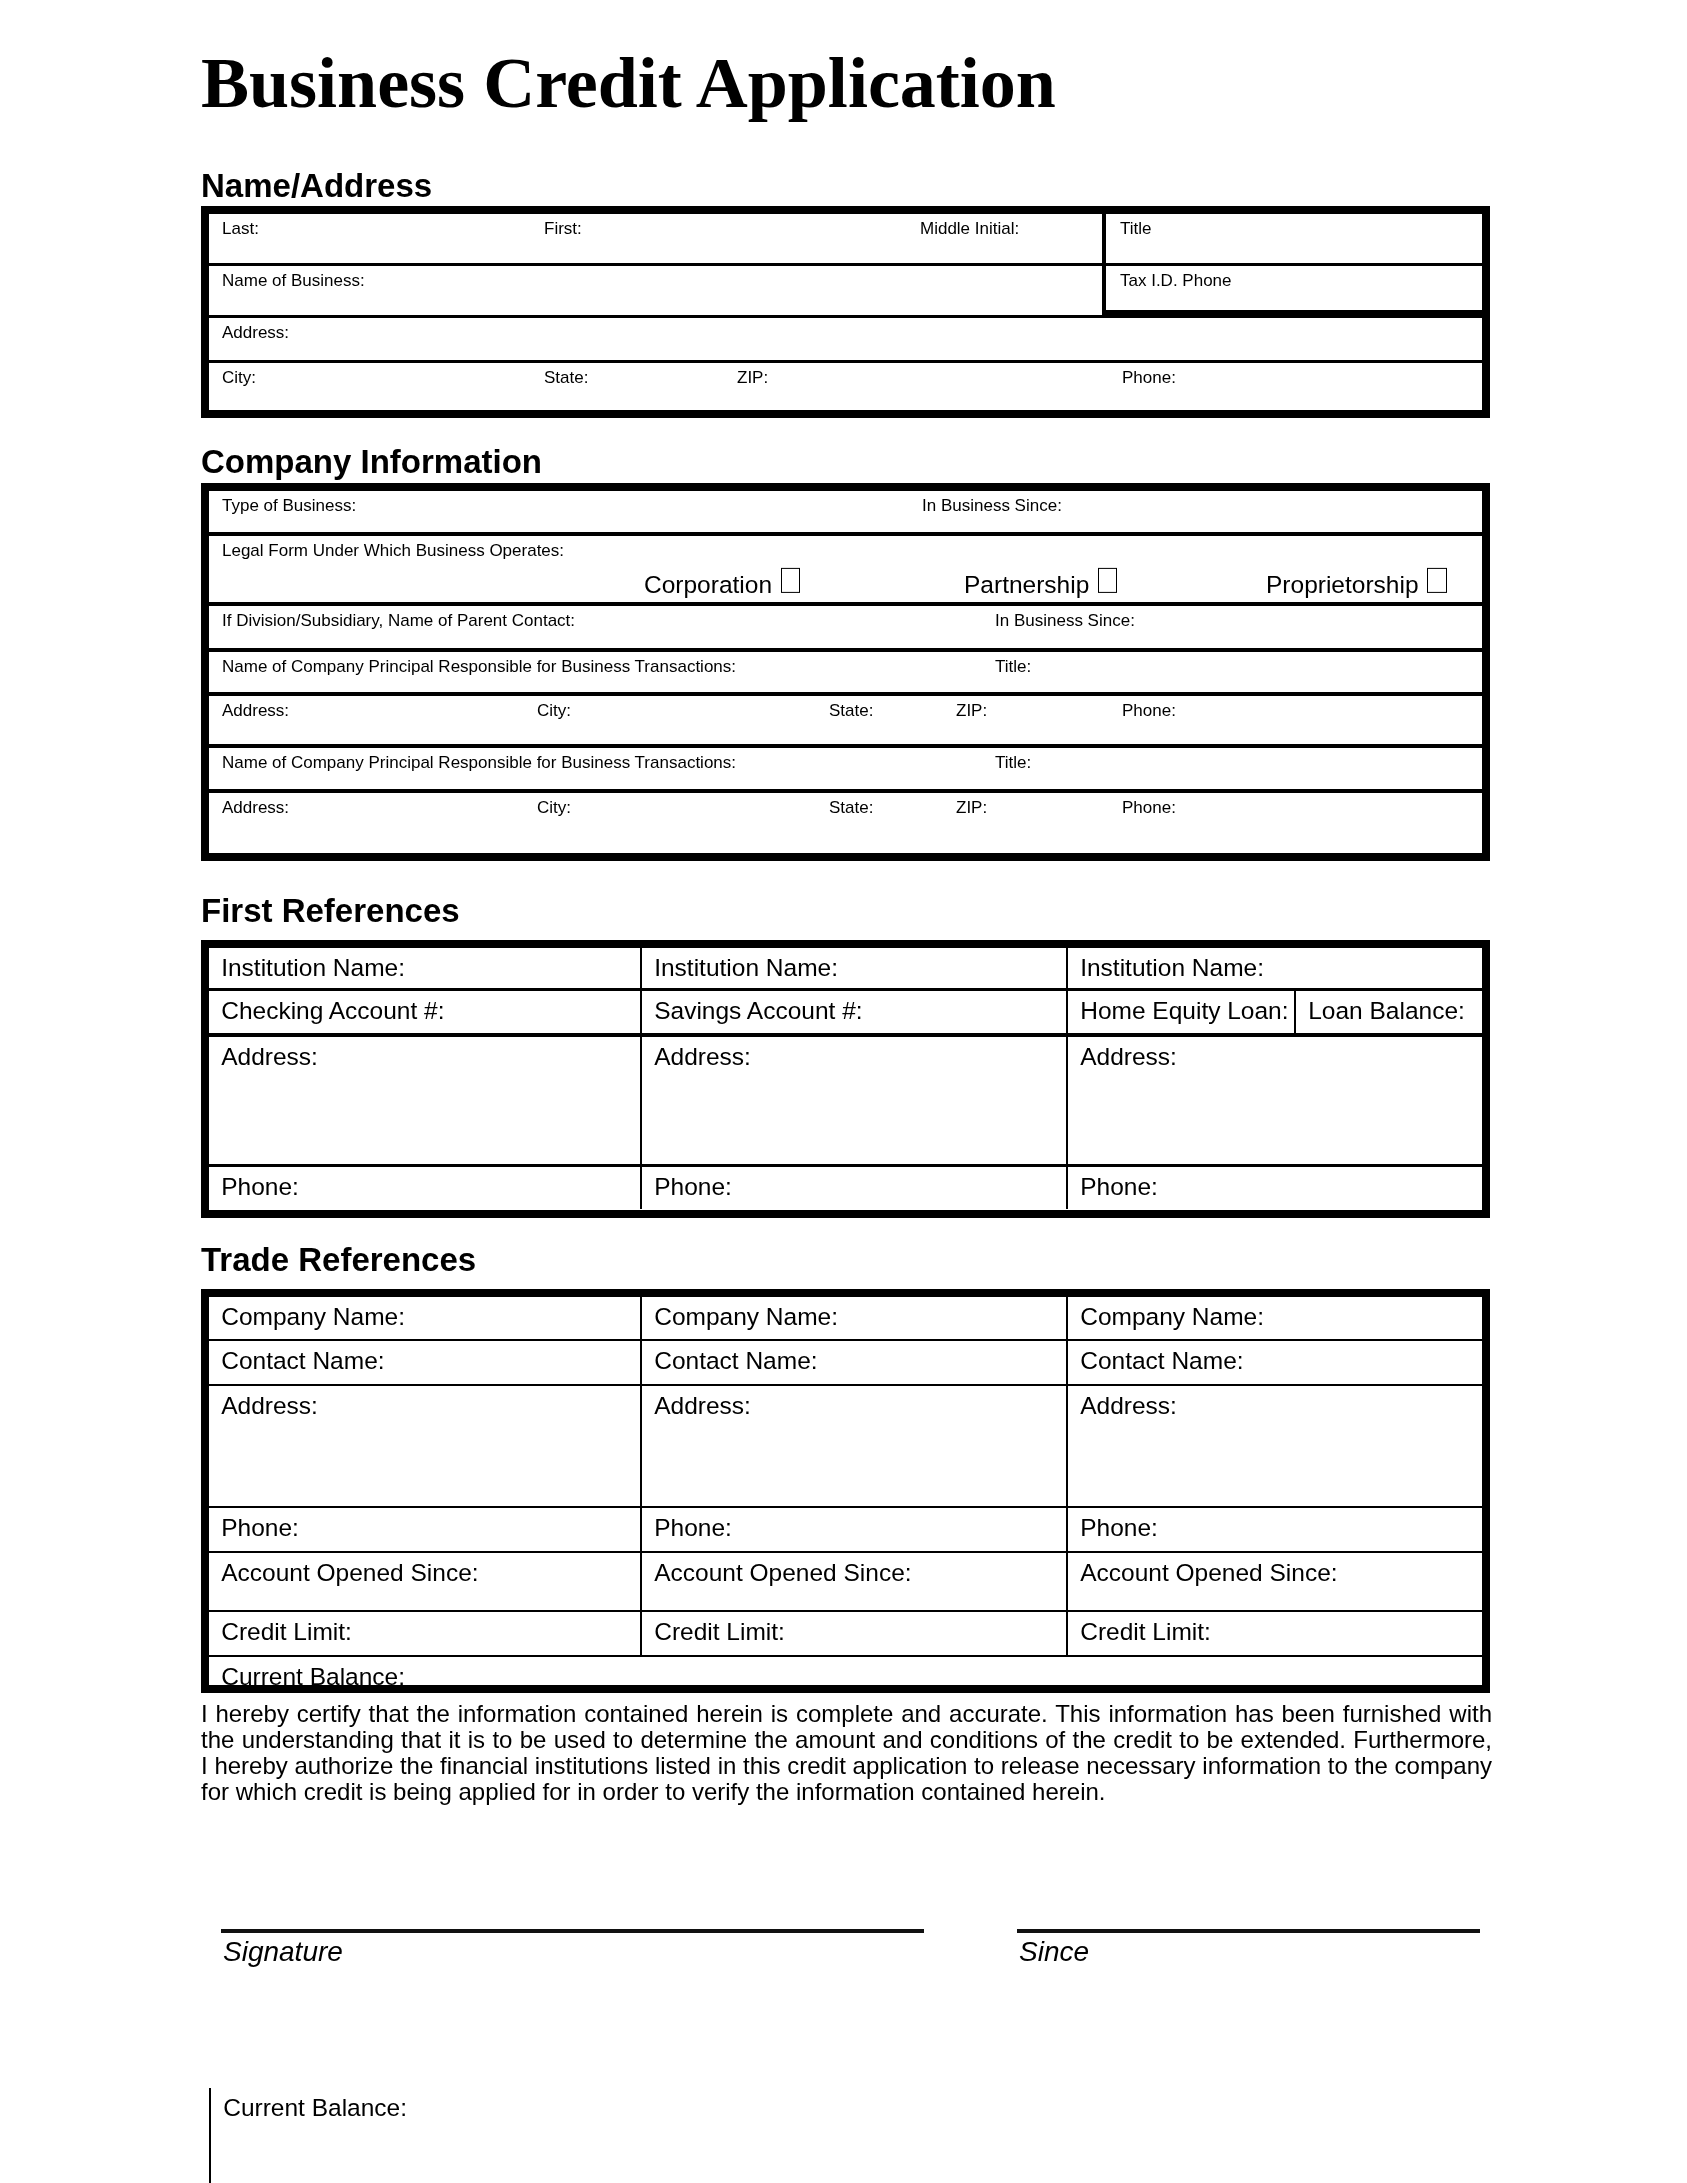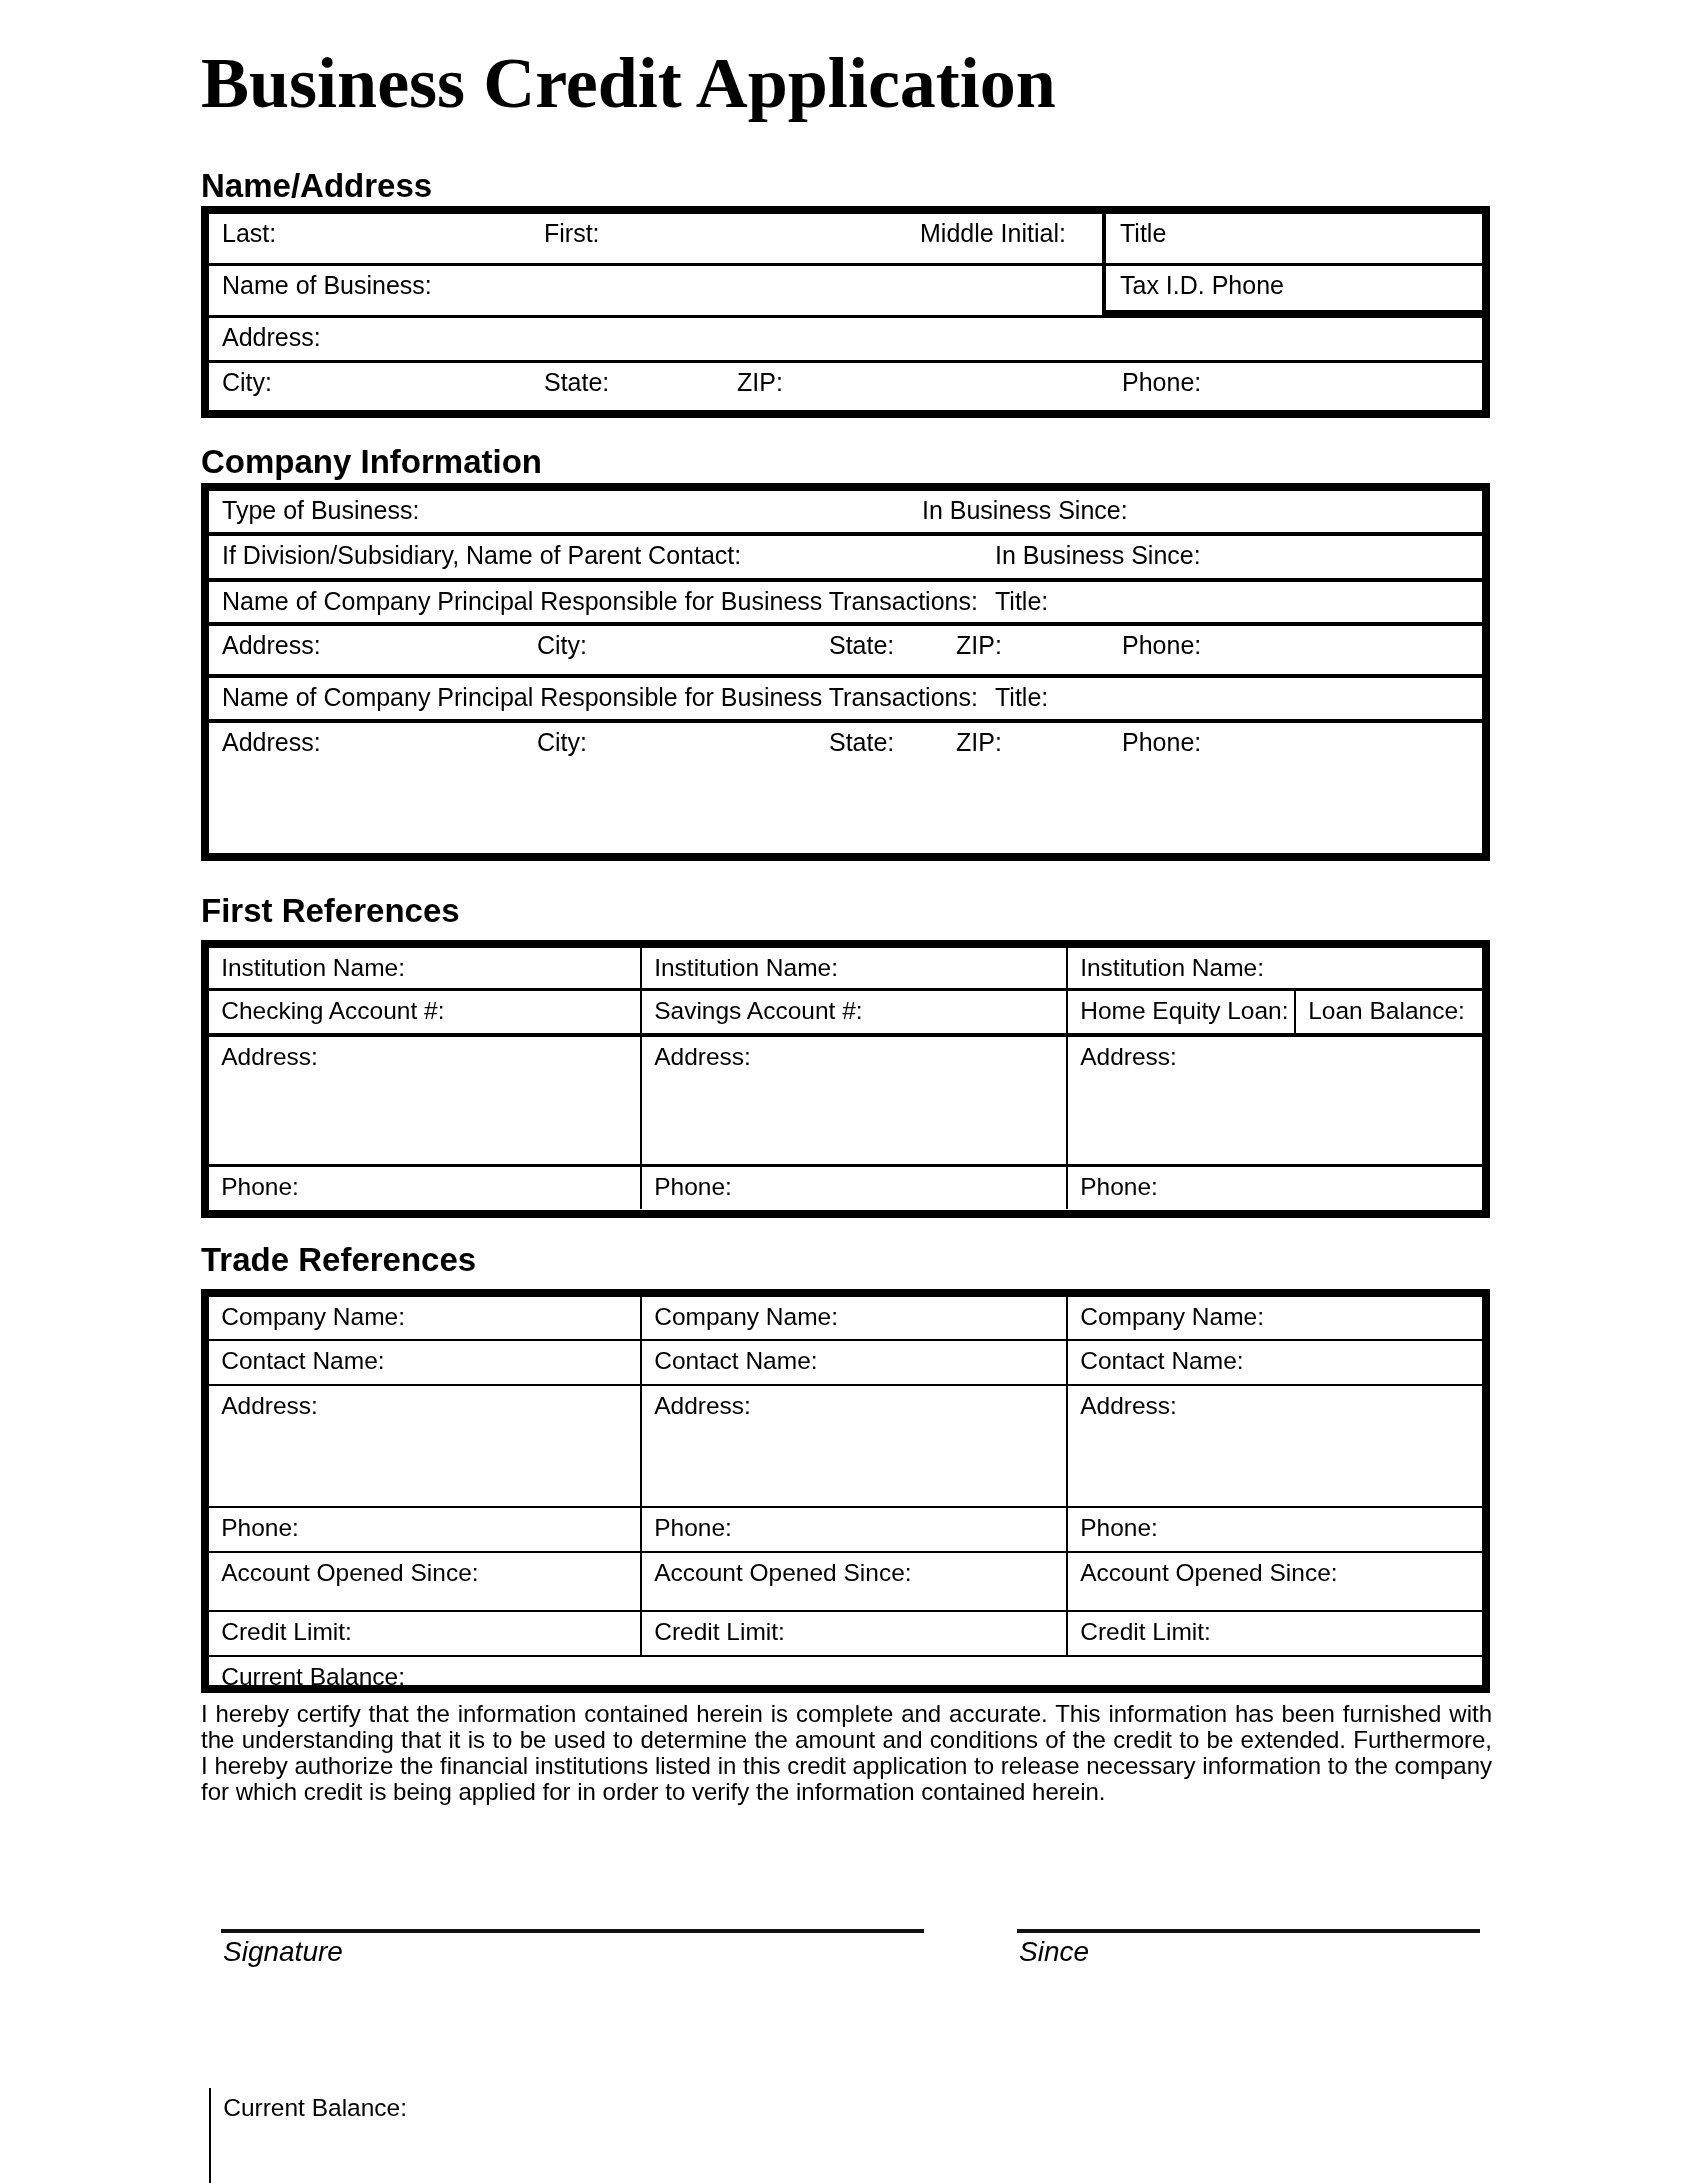--- a/index.html
+++ b/index.html
@@ -7,21 +7,21 @@
         font-family:"Liberation Sans",sans-serif;color:#000;}
   .doc-title{position:absolute;left:201px;top:47px;font-family:"Liberation Serif",serif;
              font-weight:bold;font-size:72px;line-height:1;white-space:nowrap;}
   .sec-head{position:absolute;left:201px;font-weight:bold;font-size:33px;line-height:1;white-space:nowrap;}
   .tbl{position:absolute;left:201px;width:1289px;border:8.7px solid #000;box-sizing:border-box;background:#fff;}
   .row{position:relative;display:flex;box-sizing:border-box;width:100%;}
   .sep-t{border-top:3.5px solid #000;}
   .sep-t5{border-top:4.4px solid #000;}
   .sep-t3{border-top:2.6px solid #000;}
   .cell{position:relative;box-sizing:border-box;height:100%;}
-  .lbl{position:absolute;top:5.2px;font-size:25px;line-height:1.15;white-space:nowrap;}
+  .lbl{position:absolute;top:5.2px;font-size:17px;line-height:1.15;white-space:nowrap;}
   .pad-lbl{font-size:24.5px;line-height:1.15;padding:6.1px 5.2px 0 12.2px;white-space:nowrap;}
   .vdiv{border-left:4.4px solid #000;}
   .col{border-left:2.6px solid #000;}
   .checkbox{display:inline-block;width:17.5px;height:23.6px;border:1.7px solid #000;background:#fff;
             margin-left:8.7px;vertical-align:middle;transform:translateY(-6.1px);}
   .opt{position:absolute;bottom:2.6px;font-size:24.5px;white-space:nowrap;}
   .cert{position:absolute;left:201px;top:1701px;width:1291px;font-size:24px;line-height:26px;
         text-align:justify;}
   .sig-line{position:absolute;top:1929px;height:3.5px;background:#111;}
   .sig-lbl{position:absolute;top:1937px;font-size:28px;font-style:italic;line-height:1.1;white-space:nowrap;}
@@ -71,20 +71,28 @@
 
   <div class="sec-head" style="top:445px;">Company Information</div>
 
   <div class="tbl" style="top:483px;height:378px;">
     <div class="row" style="height:41px;">
       <div class="cell" style="flex:1 1 auto;">
         <span class="lbl" style="left:13px;">Type of Business:</span>
         <span class="lbl" style="left:713px;">In Business Since:</span>
       </div>
     </div>
+    <div class="row sep-t5" style="height:70px;">
+      <div class="cell" style="flex:1 1 auto;">
+        <span class="lbl" style="left:13px;">Legal Form Under Which Business Operates:</span>
+        <span class="opt" style="left:435px;"><span>Corporation</span><span class="checkbox"></span></span>
+        <span class="opt" style="left:755px;"><span>Partnership</span><span class="checkbox"></span></span>
+        <span class="opt" style="left:1057px;"><span>Proprietorship</span><span class="checkbox"></span></span>
+      </div>
+    </div>
     <div class="row sep-t5" style="height:46px;">
       <div class="cell" style="flex:1 1 auto;">
         <span class="lbl" style="left:13px;">If Division/Subsidiary, Name of Parent Contact:</span>
         <span class="lbl" style="left:786px;">In Business Since:</span>
       </div>
     </div>
     <div class="row sep-t5" style="height:44px;">
       <div class="cell" style="flex:1 1 auto;">
         <span class="lbl" style="left:13px;">Name of Company Principal Responsible for Business Transactions:</span>
         <span class="lbl" style="left:786px;">Title:</span>

